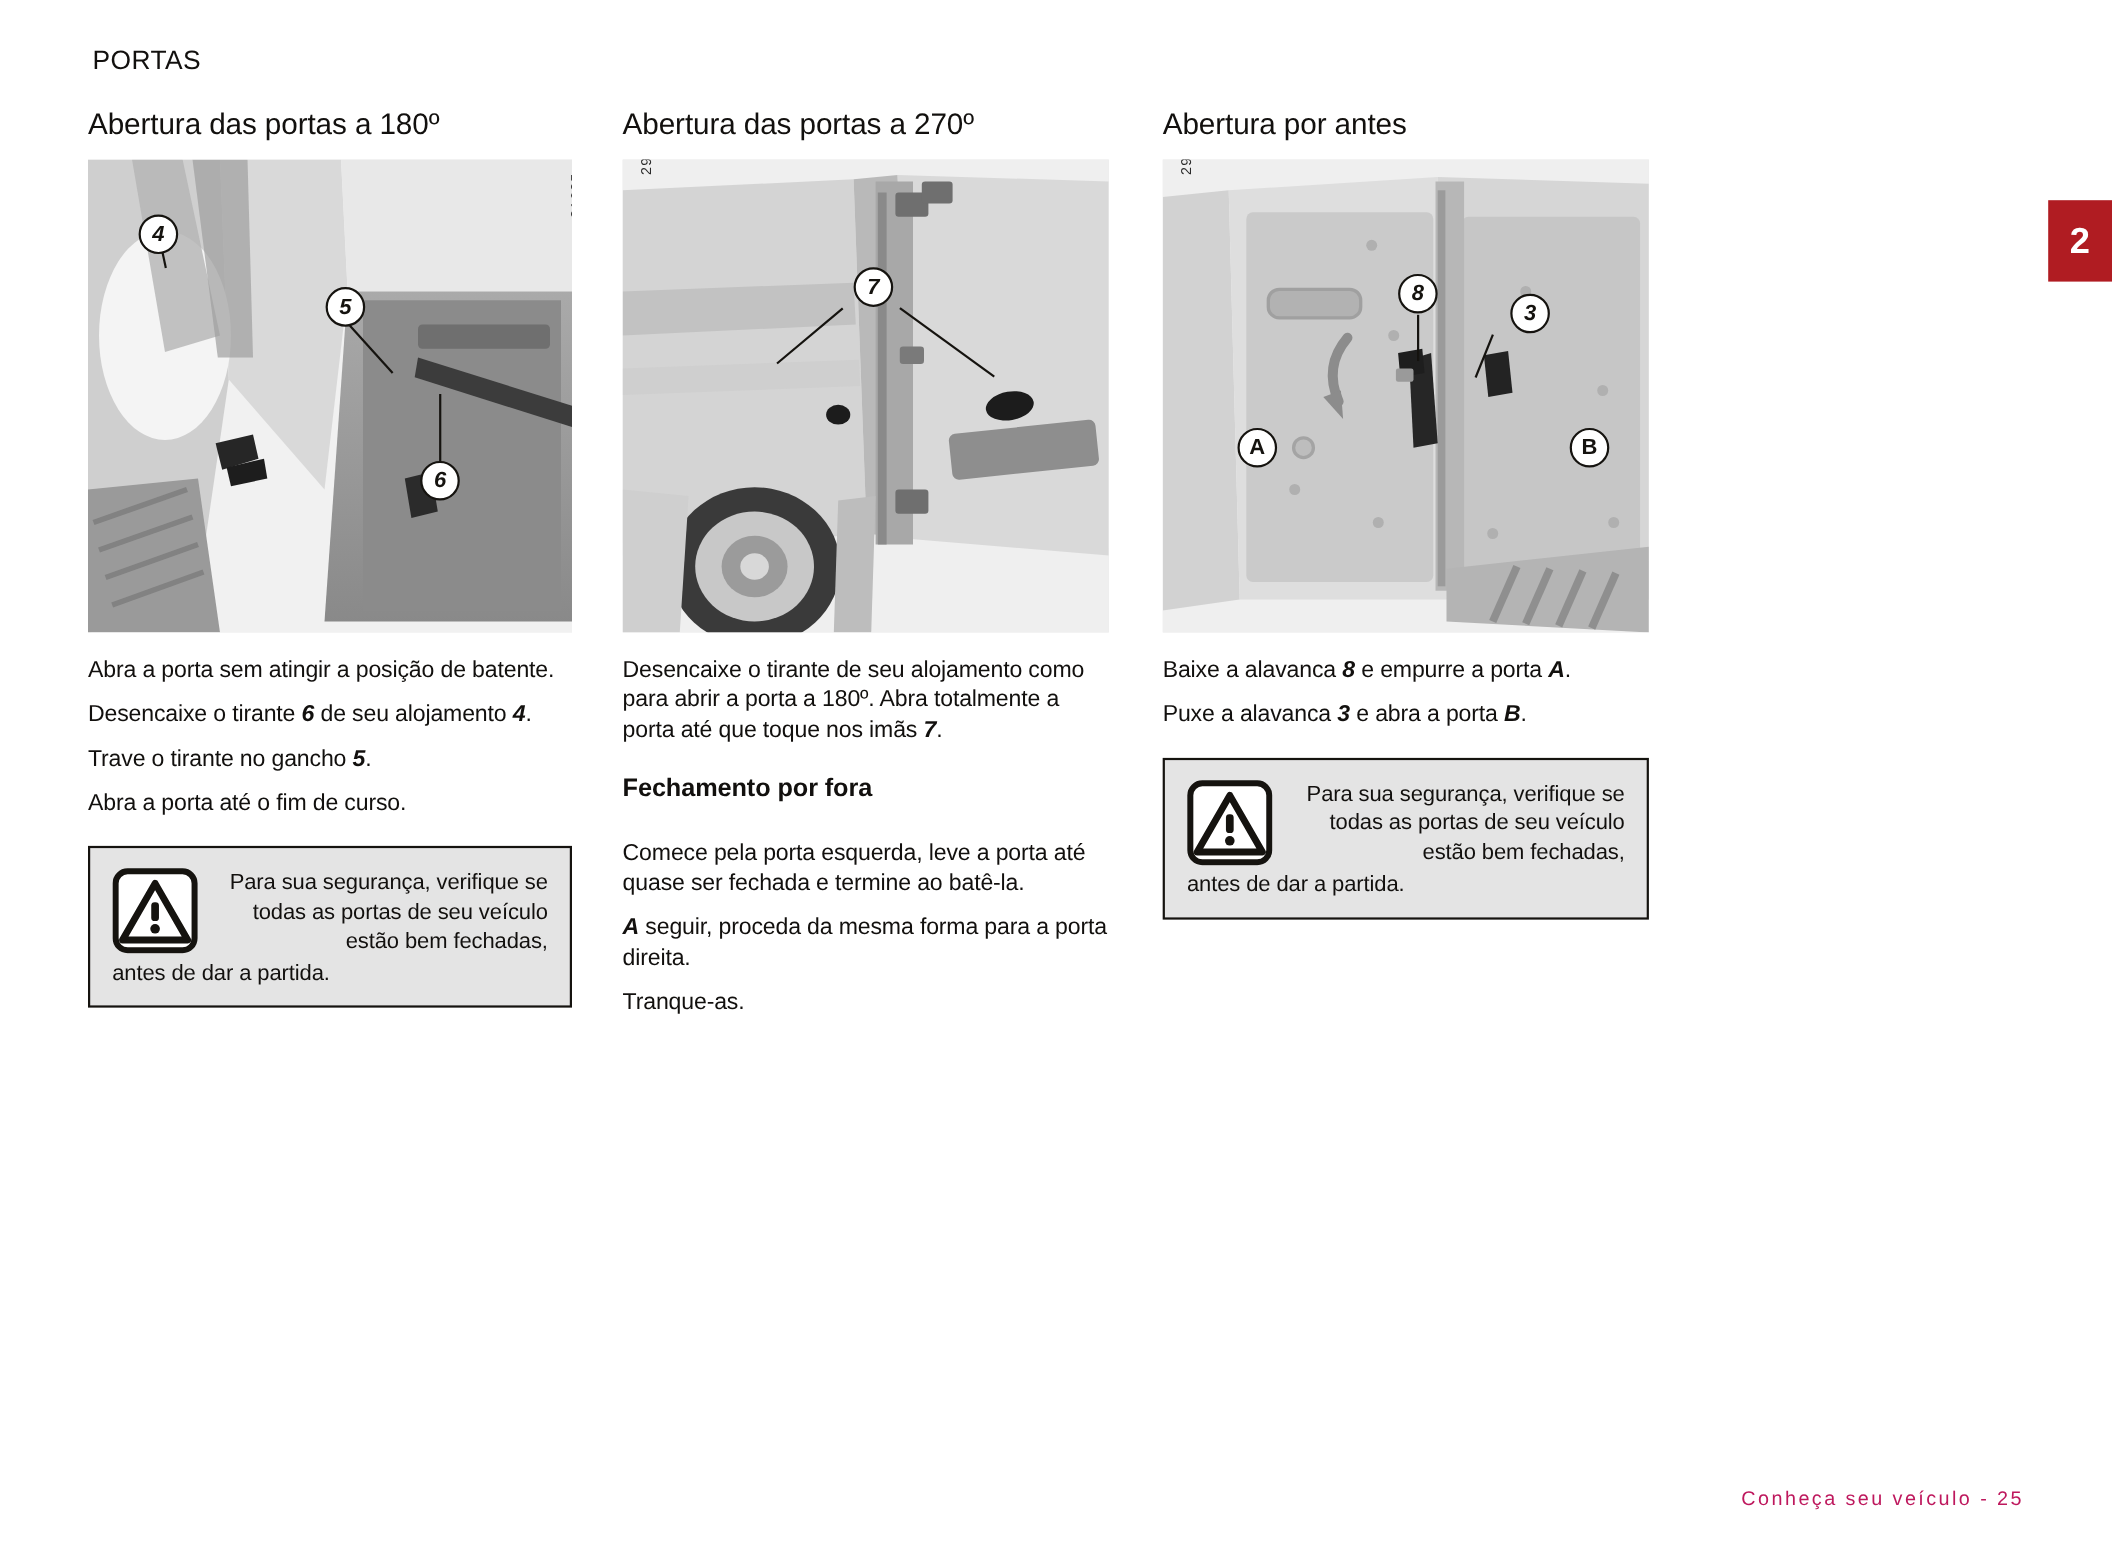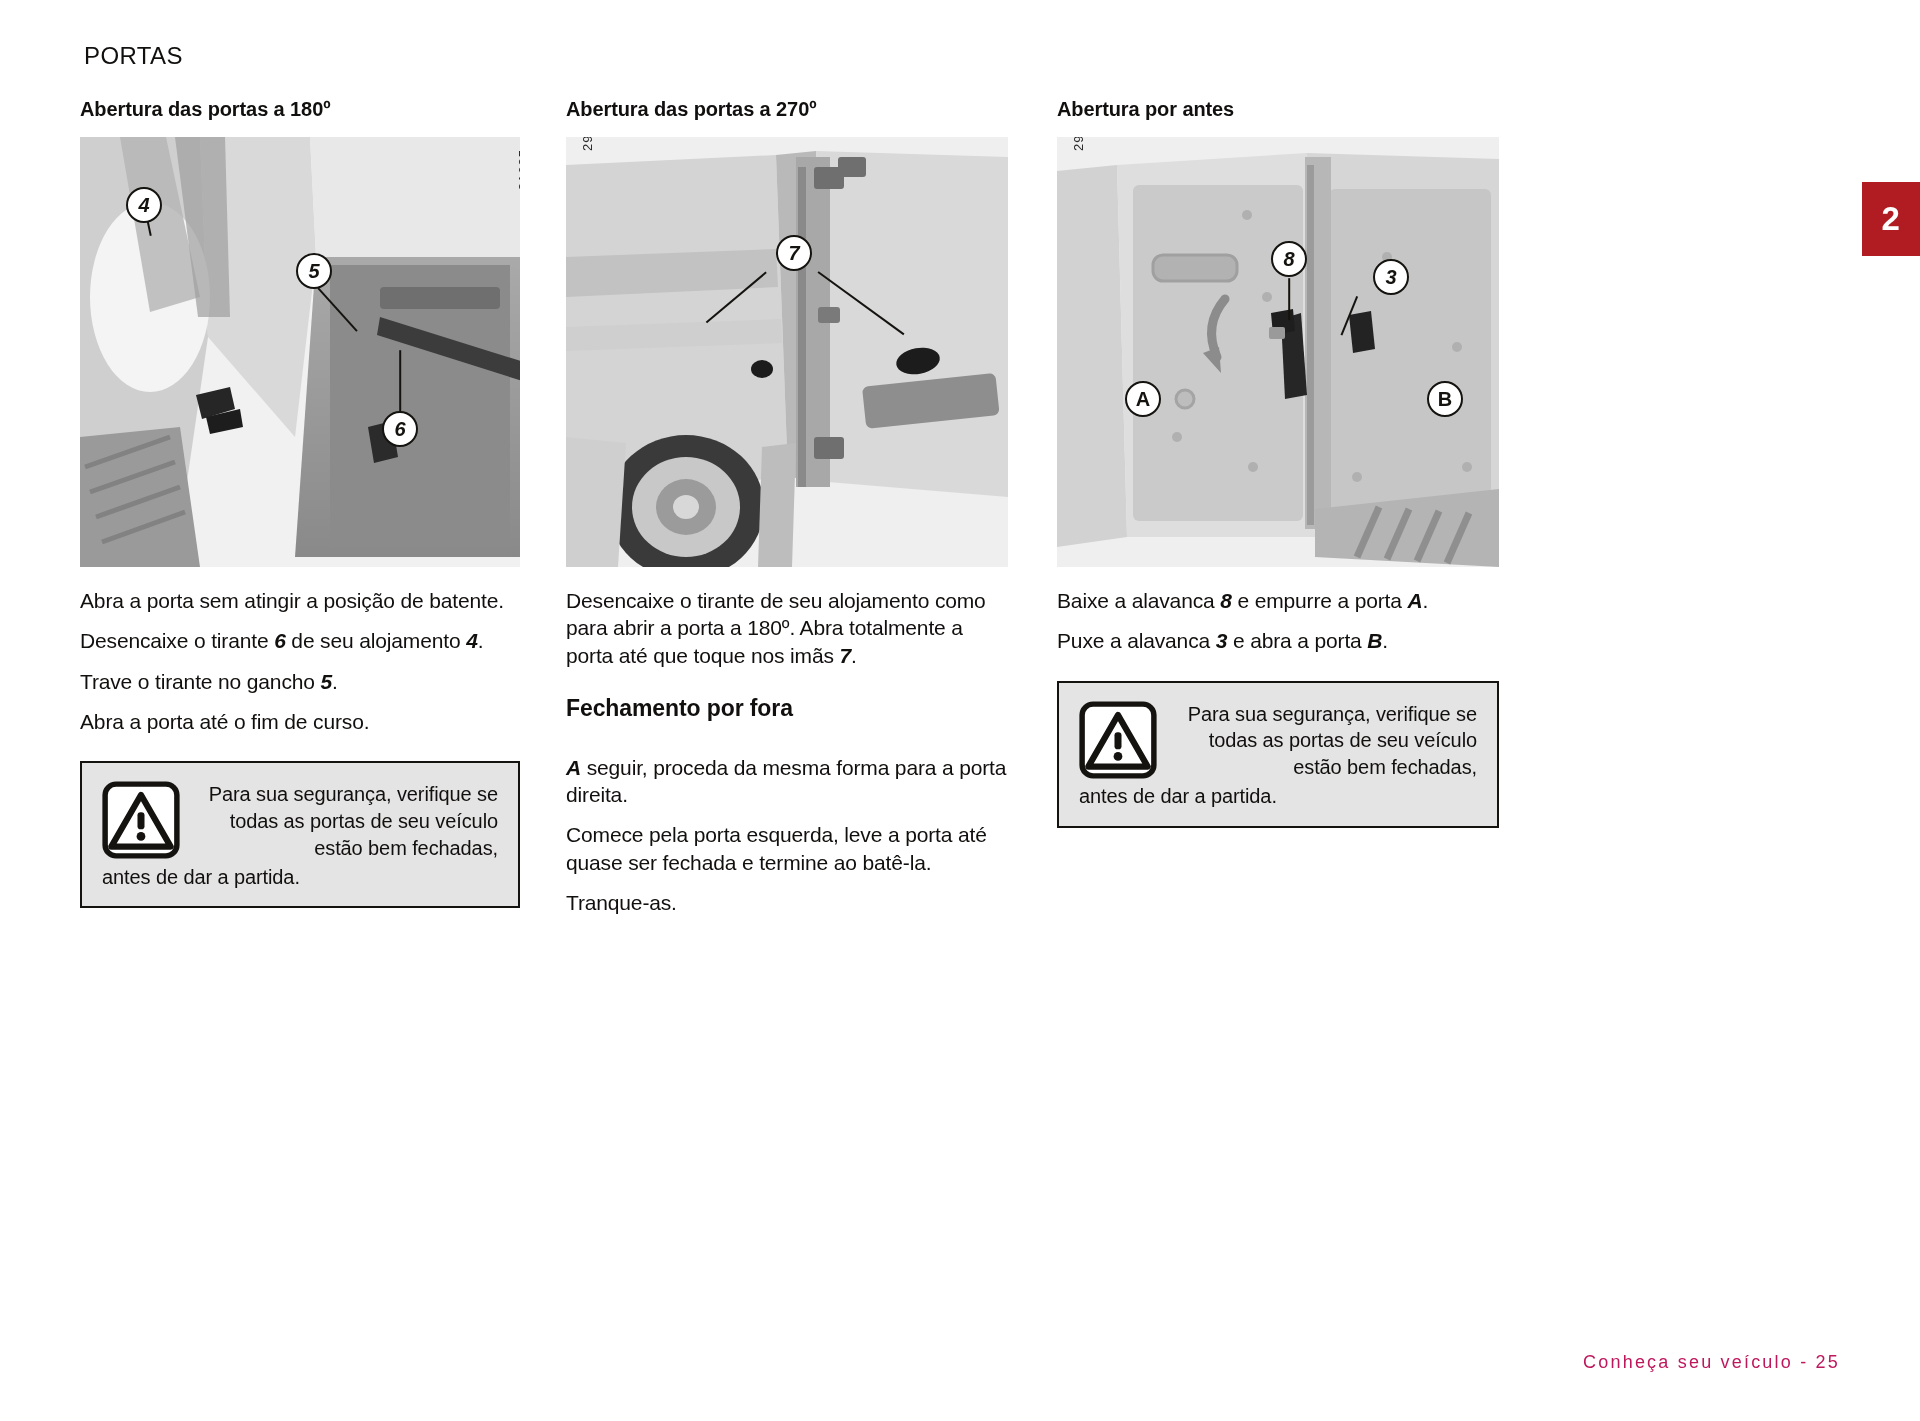--- a/index.html
+++ b/index.html
@@ -30,21 +30,21 @@
     font-size: 24px; font-weight: 400; letter-spacing: 0.4px;
   }
 
   
   .col { position: absolute; top: 98px; }
   .col-1 { left: 80px;  width: 440px; }
   .col-2 { left: 566px; width: 442px; }
   .col-3 { left: 1057px; width: 442px; }
 
   .sub-head {
-    font-size: 20px; font-weight: 700; letter-spacing: -0.1px;
+    font-size: 27px; font-weight: 400; letter-spacing: -0.1px;
     margin-bottom: 16px; white-space: nowrap;
   }
 
   
   .figure {
     position: relative; width: 100%; height: 430px;
     overflow: hidden; background: #e9e9e9;
   }
   .fig-code {
     position: absolute; left: 10px; top: 12px;
@@ -220,22 +220,22 @@
       <div class="callout" style="left:210px; top:98px;">7</div>
     </div>
 
     <div class="body-text">
       <p>Desencaixe o tirante de seu alojamento como para abrir a porta a 180º. Abra totalmente a porta até que toque nos imãs <b>7</b>.</p>
     </div>
 
     <div class="inline-head">Fechamento por fora</div>
 
     <div class="body-text" style="margin-top:0">
+      <p>Comece pela porta esquerda, leve a porta até quase ser fechada e termine ao batê-la.</p>
       <p><b>A</b> seguir, proceda da mesma forma para a porta direita.</p>
-      <p>Comece pela porta esquerda, leve a porta até quase ser fechada e termine ao batê-la.</p>
       <p>Tranque-as.</p>
     </div>
   </div>
 
   <div class="col col-3">
     <div class="sub-head">Abertura por antes</div>
 
     <div class="figure fig3">
       <svg width="442" height="430" viewBox="0 0 442 430" style="position:absolute;left:0;top:0">
         <rect width="442" height="430" fill="#efefef"></rect>

